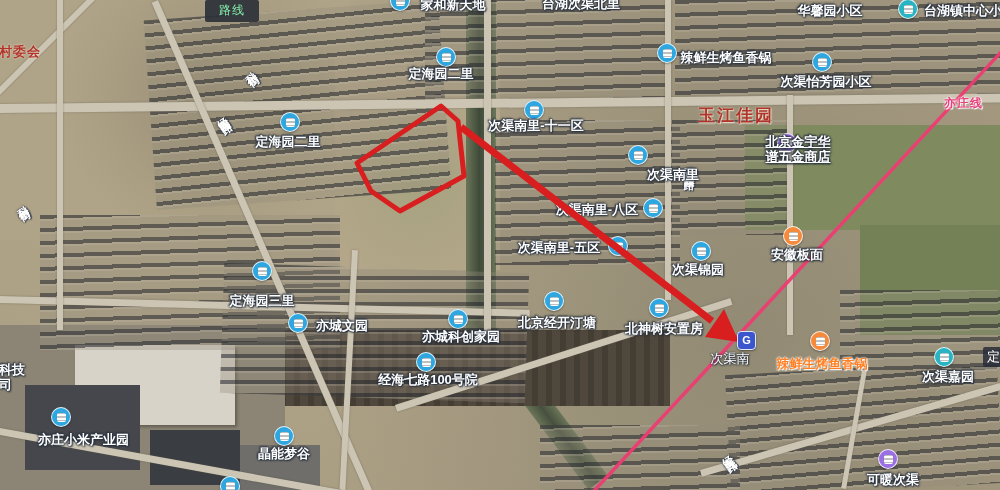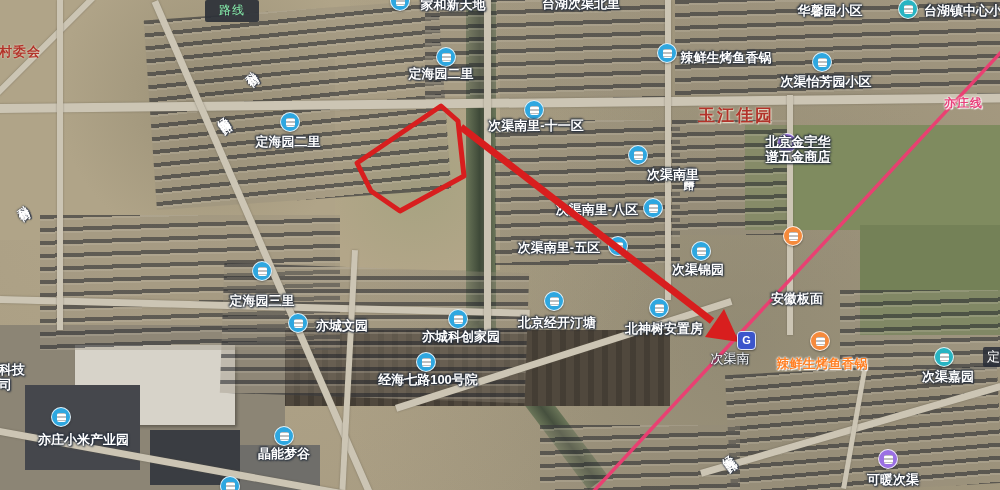--- a/index.html
+++ b/index.html
@@ -151,21 +151,21 @@
       <i class="g"></i>
     </div>
     <div class="plabel" style="left: 559px; top: 247px;">次渠南里-五区</div>
     <div class="icon" style="left: 701px; top: 251px; background: rgb(46, 167, 224);">
       <i class="g"></i>
     </div>
     <div class="plabel" style="left: 698px; top: 269px;">次渠锦园</div>
     <div class="icon" style="left: 793px; top: 236px; background: rgb(245, 138, 60);">
       <i class="g"></i>
     </div>
-    <div class="plabel" style="left: 797px; top: 254px; margin-top: 44px;">安徽板面</div>
+    <div class="plabel" style="left: 797px; top: 254px;">安徽板面</div>
     <div class="icon" style="left: 290px; top: 122px; background: rgb(46, 167, 224);">
       <i class="g"></i>
     </div>
     <div class="plabel" style="left: 288px; top: 141px;">定海园二里</div>
     <div class="icon" style="left: 262px; top: 271px; background: rgb(46, 167, 224);">
       <i class="g"></i>
     </div>
     <div class="plabel" style="left: 262px; top: 300px;">定海园三里</div>
     <div class="icon" style="left: 298px; top: 323px; background: rgb(46, 167, 224);">
       <i class="g"></i>

